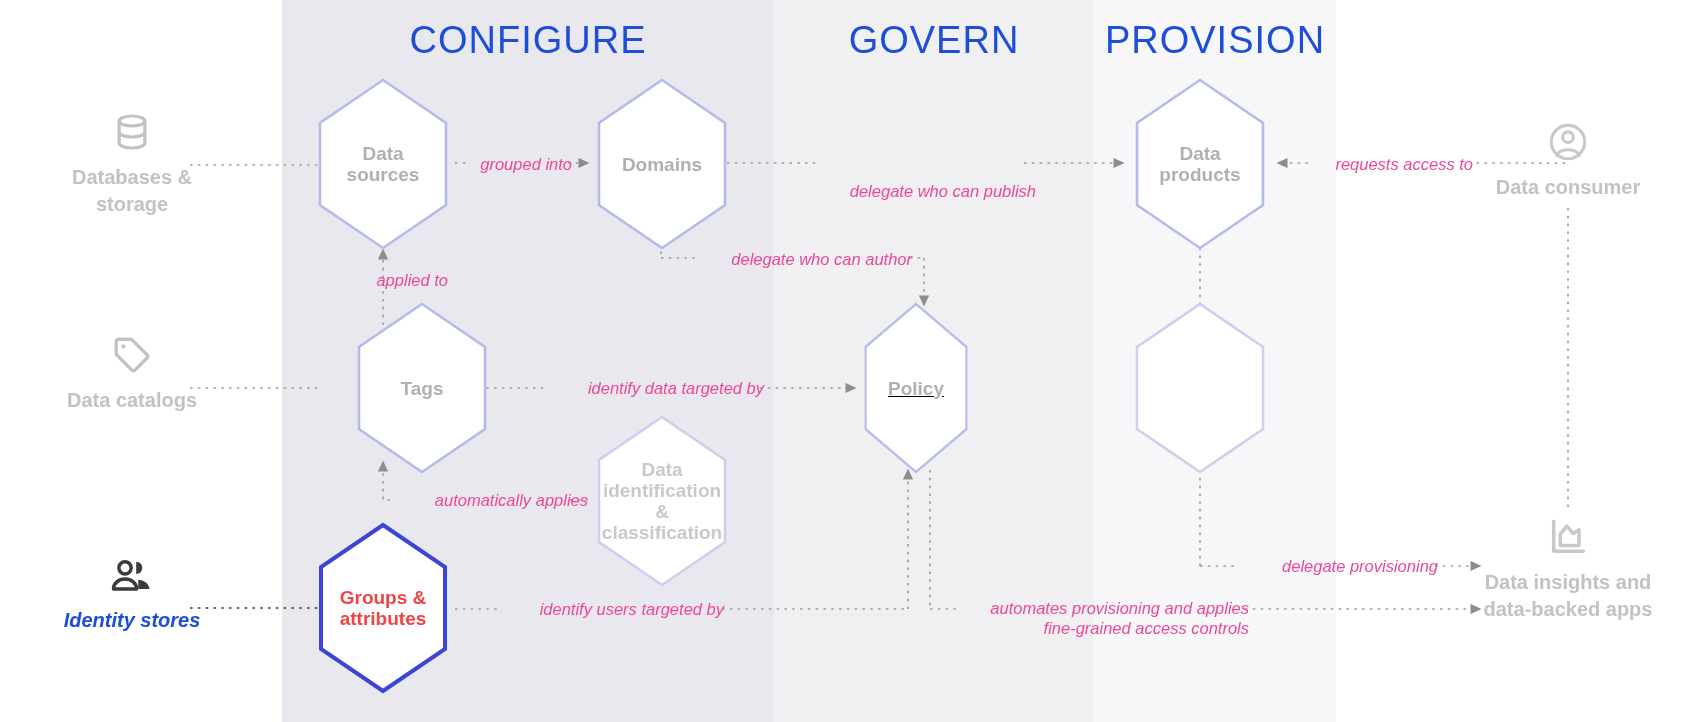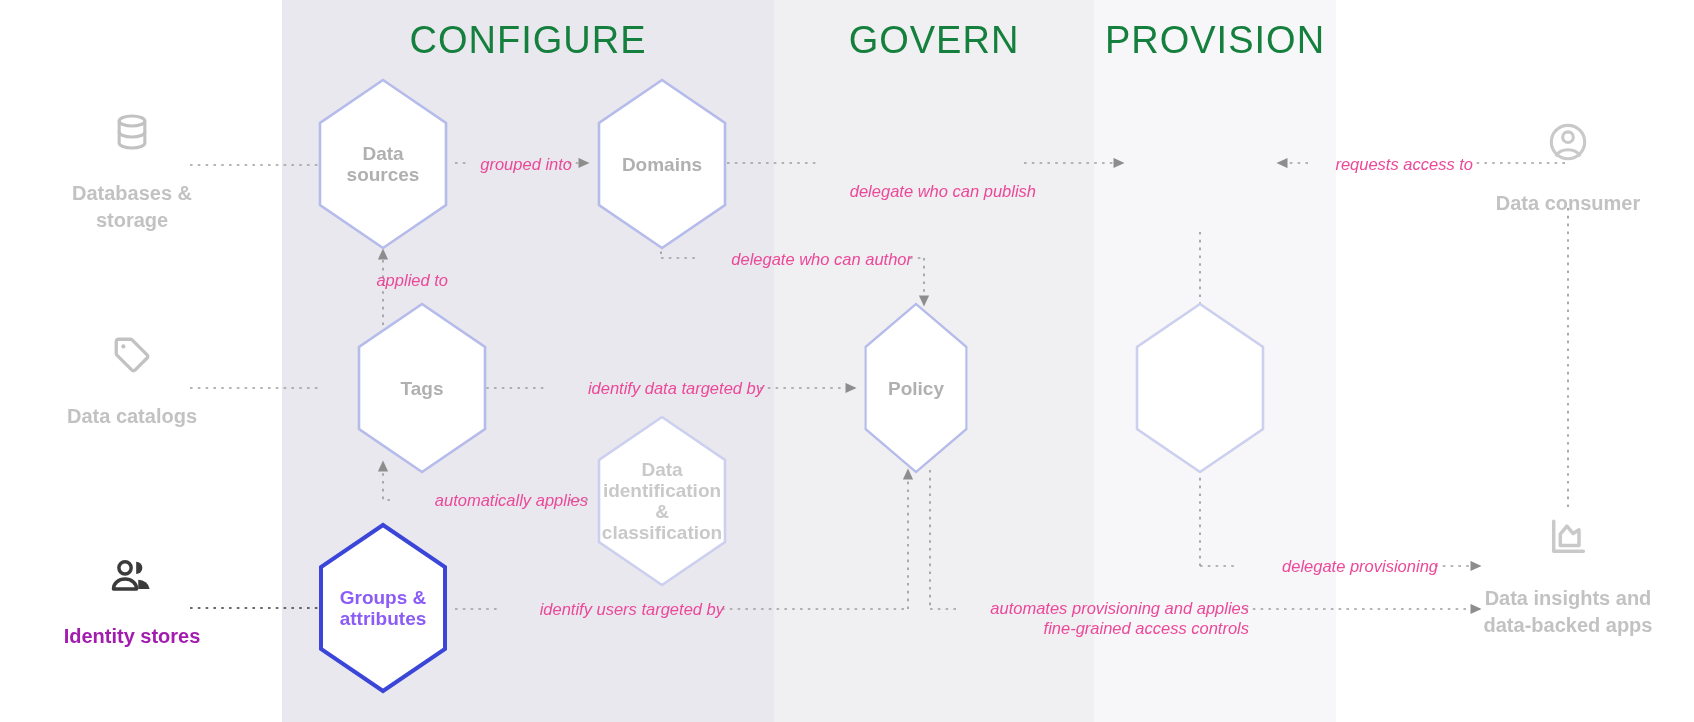--- a/index.html
+++ b/index.html
@@ -11,51 +11,51 @@
   #stage{position:absolute;left:0;top:0;width:1694px;height:722px;}
 
   
   .band{position:absolute;top:0;height:722px;}
   #band-configure{left:282px;width:492px;background:#e9e8ee;}
   #band-govern{left:774px;width:320px;background:#f0eff2;}
   #band-provision{left:1094px;width:242px;background:#f7f7fa;}
 
   .band-title{
     position:absolute;top:16px;height:48px;line-height:48px;
-    text-align:center;color:#15803d;font-size:38px;font-weight:400;
+    text-align:center;color:#1d4ed8;font-size:38px;font-weight:400;
     letter-spacing:1px;white-space:nowrap;
   }
   #title-configure{left:282px;width:492px;}
   #title-govern{left:774px;width:320px;}
   #title-provision{left:1094px;width:242px;}
 
   
   #links{position:absolute;left:0;top:0;width:1694px;height:722px;}
 
   
   .hex{
     position:absolute;display:flex;align-items:center;justify-content:center;
     text-align:center;box-sizing:border-box;
   }
   .hex .hexbg{position:absolute;left:0;top:0;width:100%;height:100%;}
   .hex .hexlabel{
     position:relative;z-index:2;color:#b0b0b0;font-size:19px;font-weight:700;
     line-height:21px;padding:0 10px;
   }
   .hex.faded .hexlabel{color:#c9c9c9;}
-  .hex.active .hexlabel{color:#8b5cf6;text-align:center;}
+  .hex.active .hexlabel{color:#ef4444;text-align:center;}
 
   
   .side{position:absolute;text-align:center;}
   .side .ico{display:block;margin:0 auto;}
   .side .cap{
-    display:block;margin-top:26px;color:#c2c2c2;font-size:20px;font-weight:700;
+    display:block;margin-top:10px;color:#c2c2c2;font-size:20px;font-weight:700;
     line-height:27px;white-space:pre-line;
   }
-  .side.dark .cap{color:#a21caf;}
+  .side.dark .cap{color:#1d4ed8;font-style:italic;}
 
   
   .elabel{
     position:absolute;text-align:right;color:#ec4899;
     font-size:16.5px;font-style:italic;font-weight:400;line-height:20px;
     white-space:pre-line;
   }
 </style>
 </head>
 <body>
@@ -132,29 +132,36 @@
 sources</span>
   </div>
 
   <div class="hex" id="hex-domains" style="left:597px;top:78px;width:130px;height:172px;">
     <svg class="hexbg" viewBox="0 0 130 172" preserveAspectRatio="none">
       <polygon points="65,2 128,45 128,127 65,170 2,127 2,45" fill="#ffffff" stroke="#b5bbea" stroke-width="2.6"></polygon>
     </svg>
     <span class="hexlabel">Domains</span>
   </div>
 
+  <div class="hex" id="hex-data-products" style="left:1135px;top:78px;width:130px;height:172px;">
+    <svg class="hexbg" viewBox="0 0 130 172" preserveAspectRatio="none">
+      <polygon points="65,2 128,45 128,127 65,170 2,127 2,45" fill="#ffffff" stroke="#b5bbea" stroke-width="2.6"></polygon>
+    </svg>
+    <span class="hexlabel">Data
+products</span>
+  </div>
 
   <div class="hex" id="hex-tags" style="left:318px;top:302px;width:130px;height:172px;margin-left:39px;">
     <svg class="hexbg" viewBox="0 0 130 172" preserveAspectRatio="none">
       <polygon points="65,2 128,45 128,127 65,170 2,127 2,45" fill="#ffffff" stroke="#b5bbea" stroke-width="2.6"></polygon>
     </svg>
     <span class="hexlabel">Tags</span>
   </div>
 
-  <div class="hex" id="hex-policy" style="left:864px;top:302px;width:104px;height:172px;">
+  <div class="hex" id="hex-policy" style="left:864px;top:302px;width:104px;height:172px;text-decoration:underline;">
     <svg class="hexbg" viewBox="0 0 130 172" preserveAspectRatio="none">
       <polygon points="65,2 128,45 128,127 65,170 2,127 2,45" fill="#ffffff" stroke="#b5bbea" stroke-width="2.6"></polygon>
     </svg>
     <span class="hexlabel">Policy</span>
   </div>
 
   <div class="hex faded" id="hex-access-determination" style="left:1135px;top:302px;width:130px;height:172px;">
     <svg class="hexbg" viewBox="0 0 130 172" preserveAspectRatio="none">
       <polygon points="65,2 128,45 128,127 65,170 2,127 2,45" fill="#ffffff" stroke="#ccd0ee" stroke-width="2.6"></polygon>
     </svg>

